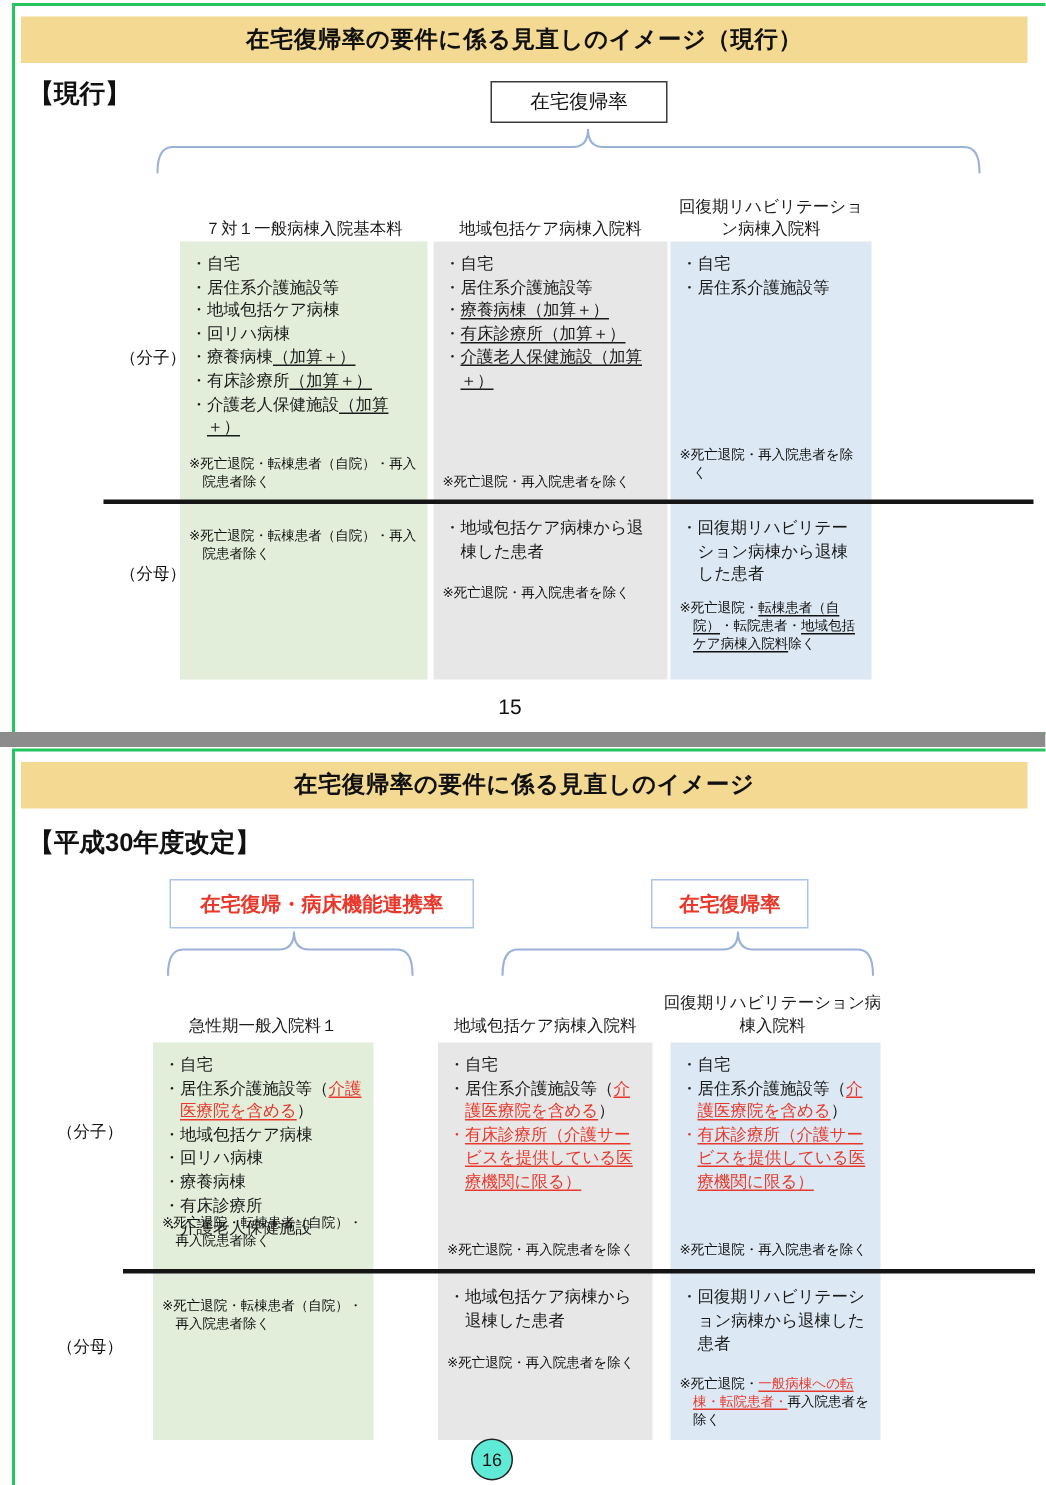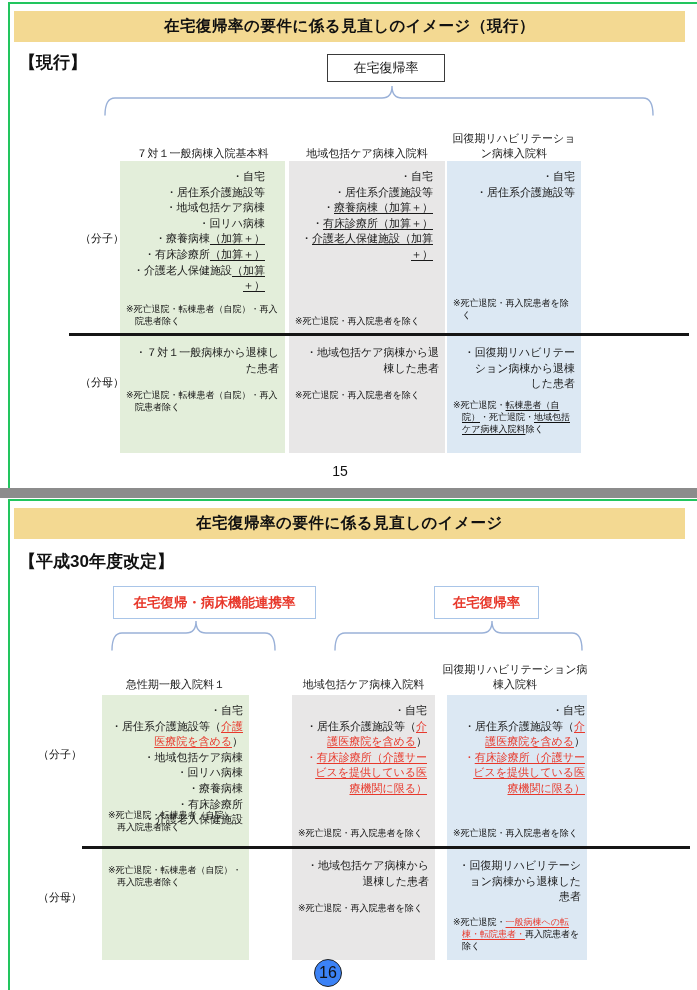--- a/index.html
+++ b/index.html
@@ -71,21 +71,21 @@
   #slide2 .num{height:151px;}
   #slide2 .den{top:156px;bottom:0;}
 
   .items{padding:8px 6px 0 7px;}
   .den .items{padding-top:7px;}
   .s1c1 .num .items{padding-right:20px;}
   .s1c2 .num .items{padding-right:12px;}
   .s2c2 .num .items{padding-right:8px;}
   .s2c3 .num .items{padding-right:2px;}
 
-  .item{font-size:11px;line-height:1.42;padding-left:11px;text-indent:-11px;word-break:break-all;text-align:right;}
+  .item{font-size:11px;line-height:1.42;padding-left:11px;text-indent:-11px;word-break:break-all;}
 
   .note{font-size:9px;line-height:1.32;word-break:break-all;color:#111;}
   .note-abs{position:absolute;bottom:6px;left:6px;right:3px;padding-left:9px;text-indent:-9px;}
   .s1c3 .note-abs{bottom:12px;right:8px;}
   .s2c1 .note-abs{bottom:12px;}
   .note-flow{margin:14px 3px 0 6px;padding-left:9px;text-indent:-9px;}
   .s1c3 .note-flow{margin-top:8px;}
   .s2c3 .note-flow{margin-top:12px;}
 
   .seg.u{text-decoration:underline;text-underline-offset:2px;}
@@ -97,22 +97,22 @@
 
   .frac-label{position:absolute;font-size:11px;color:#111;}
   #slide1 .lbl-num{left:70px;top:227px;}
   #slide1 .lbl-den{left:70px;top:371px;}
   #slide2 .lbl-num{left:28px;top:246px;}
   #slide2 .lbl-den{left:28px;top:389px;}
 
   .page-plain{position:absolute;left:300px;top:459px;width:60px;text-align:center;font-size:14px;color:#111;}
   .page-circle{
     position:absolute;left:304px;top:458px;width:26px;height:26px;
-    border:1.4px solid #222;border-radius:50%;background:#3b82f6;
-    display:flex;align-items:center;justify-content:center;font-size:16px;color:#111;
+    border:1.4px solid #222;border-radius:50%;background:#5eead4;
+    display:flex;align-items:center;justify-content:center;font-size:12px;color:#111;
   }
 </style>
 </head>
 <body>
 
 <div class="slide" id="slide1">
   <div class="slide-header">
     <span>在宅復帰率の要件に係る見直しのイメージ（現行）</span>
   </div>
   <div class="era">【現行】</div>
@@ -139,23 +139,20 @@
           <div class="item"><span class="seg">・居住系介護施設等</span></div>
           <div class="item"><span class="seg">・地域包括ケア病棟</span></div>
           <div class="item"><span class="seg">・回リハ病棟</span></div>
           <div class="item"><span class="seg">・療養病棟</span><span class="seg u">（加算＋）</span></div>
           <div class="item"><span class="seg">・有床診療所</span><span class="seg u">（加算＋）</span></div>
           <div class="item"><span class="seg">・介護老人保健施設</span><span class="seg u">（加算＋）</span></div>
         </div>
       <div class="note note-abs"><span class="seg">※死亡退院・転棟患者（自院）・再入院患者除く</span></div>
     </div>
     <div class="den">
-      <div class="items">
-          <div class="item"><span class="seg">・７対１一般病棟から退棟した患者</span></div>
-        </div>
       <div class="note note-flow"><span class="seg">※死亡退院・転棟患者（自院）・再入院患者除く</span></div>
     </div>
   </div>
 
   <div class="colbox c-gray s1c2">
     <div class="num">
       <div class="items">
           <div class="item"><span class="seg">・自宅</span></div>
           <div class="item"><span class="seg">・居住系介護施設等</span></div>
           <div class="item"><span class="seg">・</span><span class="seg u">療養病棟（加算＋）</span></div>
@@ -177,21 +174,21 @@
       <div class="items">
           <div class="item"><span class="seg">・自宅</span></div>
           <div class="item"><span class="seg">・居住系介護施設等</span></div>
         </div>
       <div class="note note-abs"><span class="seg">※死亡退院・再入院患者を除く</span></div>
     </div>
     <div class="den">
       <div class="items">
           <div class="item"><span class="seg">・回復期リハビリテーション病棟から退棟した患者</span></div>
         </div>
-      <div class="note note-flow"><span class="seg">※死亡退院・</span><span class="seg u">転棟患者（自院）</span><span class="seg">・死亡退院・</span><span class="seg u">地域包括ケア病棟入院料</span><span class="seg">除く</span></div>
+      <div class="note note-flow"><span class="seg">※死亡退院・</span><span class="seg u">転棟患者（自院）</span><span class="seg">・転院患者・</span><span class="seg u">地域包括ケア病棟入院料</span><span class="seg">除く</span></div>
     </div>
   </div>
 
   <div class="frac"></div>
   <div class="page-plain">15</div>
 </div>
 
 <div class="divider"></div>
 
 <div class="slide" id="slide2">

